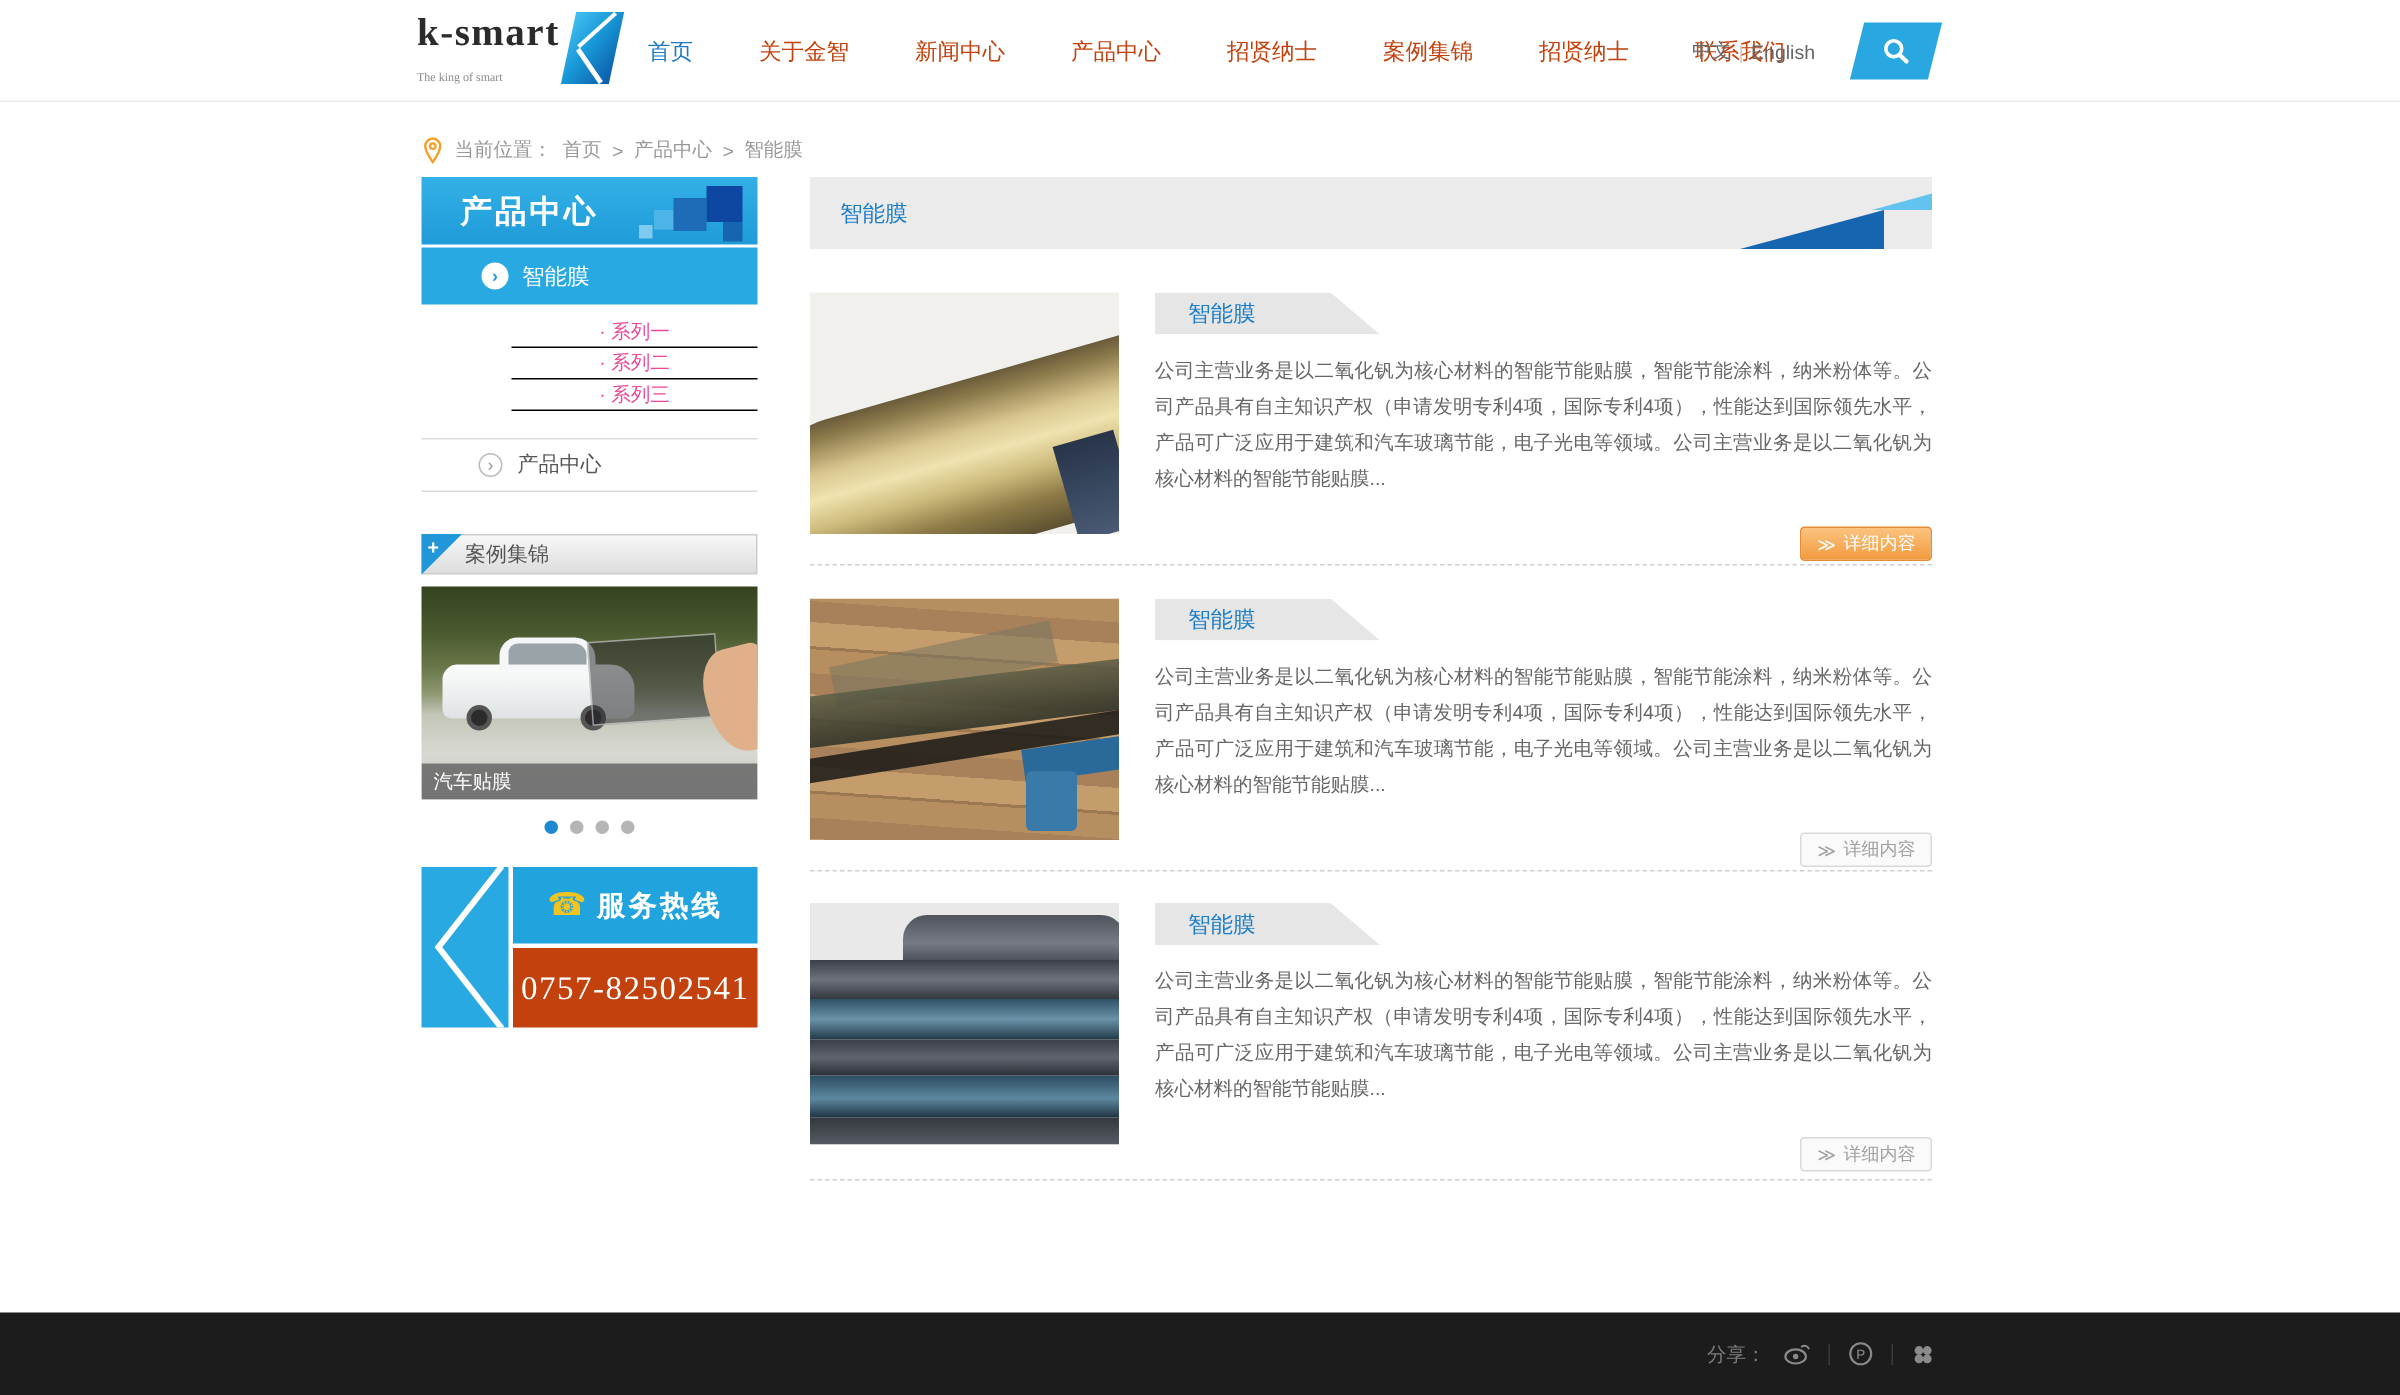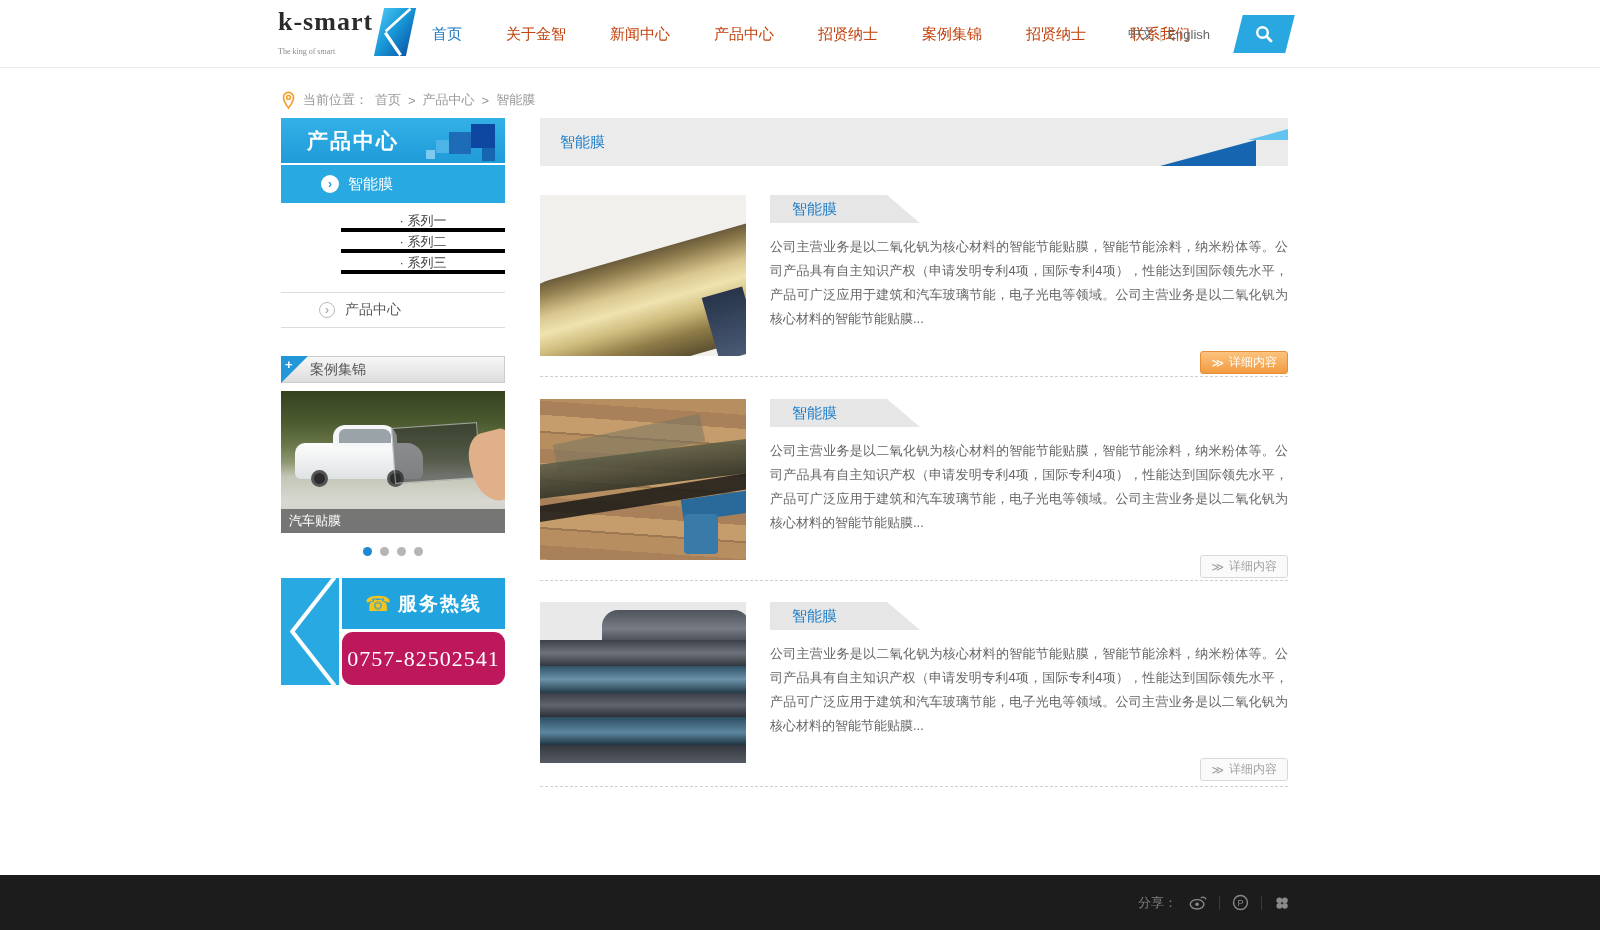--- a/index.html
+++ b/index.html
@@ -30,21 +30,21 @@
 
   
   .sidebar { position:absolute; left:281px; top:118px; width:224px; }
   .pc-header { position:relative; width:224px; height:45px; background:linear-gradient(180deg,#33b1e6,#1f9bd9); display:flex; align-items:center; overflow:hidden; }
   .pc-title { color:#fff; font-size:21px; font-weight:bold; margin-left:26px; letter-spacing:2px; }
   .pc-header .px { position:absolute; }
   .pc-active { width:224px; height:38px; margin-top:2px; background:#29a9e1; display:flex; align-items:center; cursor:pointer; }
   .circ { width:18px; height:18px; border-radius:50%; background:#fff; color:#1f9bd9; font-size:12px; font-weight:bold; display:flex; align-items:center; justify-content:center; margin-left:40px; }
   .pc-active .lbl { color:#fff; font-size:15px; margin-left:9px; }
   .sub-list { padding:8px 0 6px 0; }
-  .sub-item { margin-left:60px; height:21px; line-height:20px; text-align:center; font-size:13px; color:#404040; border-bottom:4px solid #000000; cursor:pointer; }
+  .sub-item { margin-left:60px; height:21px; line-height:20px; text-align:center; font-size:13px; color:#ec4899; border-bottom:1px solid #000000; cursor:pointer; }
   .other-item { margin-top:12px; height:36px; border-top:1px solid #dcdcdc; border-bottom:1px solid #dcdcdc; display:flex; align-items:center; cursor:pointer; }
   .circ.gray { background:#fff; border:1px solid #bbb; color:#999; width:16px; height:16px; margin-left:38px; font-weight:normal; }
   .other-item .lbl { color:#555; font-size:14px; margin-left:10px; }
 
   .case-box { margin-top:28px; }
   .case-header { position:relative; width:224px; height:27px; background:linear-gradient(180deg,#f7f7f7,#ddd); border:1px solid #ccc; display:flex; align-items:center; }
   .case-fold { position:absolute; left:-1px; top:-1px; width:0; height:0; border-top:27px solid #2196d8; border-right:27px solid transparent; }
   .case-plus { position:absolute; left:3px; top:0px; color:#fff; font-size:13px; font-weight:bold; }
   .case-title { margin-left:28px; font-size:14px; color:#555; }
   .case-img { position:relative; width:224px; height:142px; margin-top:8px; overflow:hidden;
@@ -63,21 +63,21 @@
 
   .hotline { display:flex; margin-top:22px; width:224px; height:107px; }
   .hl-mark { width:58px; height:107px; background:#29a9e1; position:relative; overflow:hidden; margin-right:3px; }
   .hl-mark i { position:absolute; background:#fff; }
   .hl-mark i.a { width:4px; height:70px; transform:rotate(38deg); top:-8px; left:30px; }
   .hl-mark i.b { width:4px; height:70px; transform:rotate(-38deg); bottom:-8px; left:30px; }
   .hl-right { flex:1; display:flex; flex-direction:column; }
   .hl-top { height:51px; background:#21a3dd; display:flex; align-items:center; justify-content:center; gap:7px; margin-bottom:3px; }
   .hl-phone-icon { color:#f3c320; font-size:21px; }
   .hl-title { color:#fff; font-size:19px; font-weight:bold; letter-spacing:2px; }
-  .hl-bottom { flex:1; background:#be185d; display:flex; align-items:center; justify-content:center;border-radius:11px; }
+  .hl-bottom { flex:1; background:#c2410c; display:flex; align-items:center; justify-content:center; }
   .hl-number { color:#fff; font-size:22px; font-family:"Liberation Serif", serif; letter-spacing:1px; }
 
   
   .main { position:absolute; left:540px; top:118px; width:748px; }
   .m-header { position:relative; width:748px; height:48px; background:#ebebeb; display:flex; align-items:center; overflow:hidden; }
   .m-title { color:#1d7ec9; font-size:15px; margin-left:20px; }
   .tri-dark { position:absolute; right:32px; bottom:0; width:0; height:0; border-bottom:26px solid #1565b0; border-left:96px solid transparent; }
   .tri-cyan { position:absolute; right:0; bottom:26px; width:0; height:0; border-bottom:11px solid #62c4ee; border-left:40px solid transparent; }
 
   .prod-item { position:absolute; left:0; width:748px; height:161px; }

